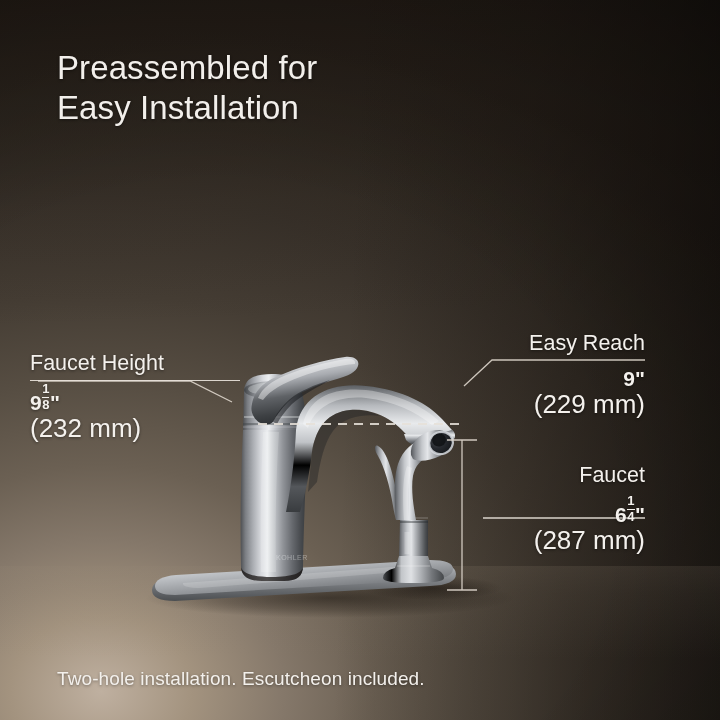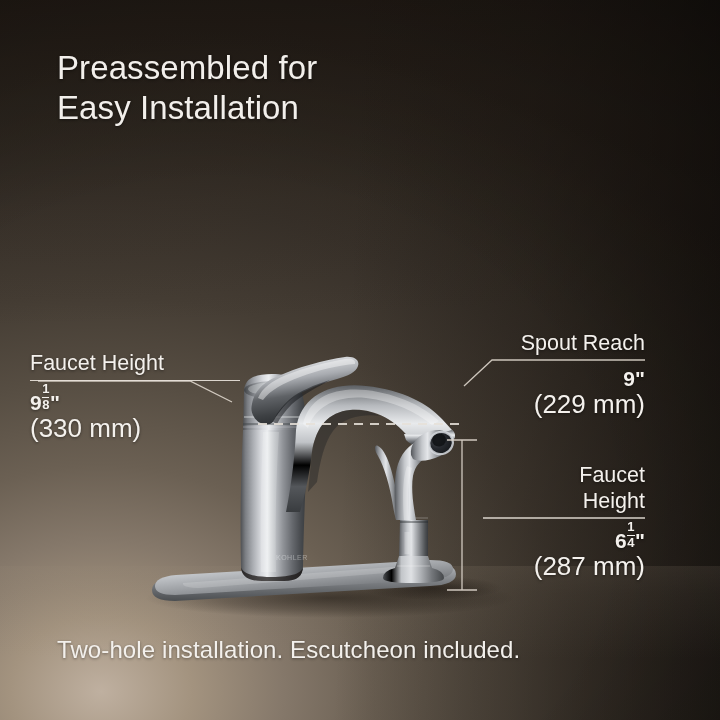--- a/index.html
+++ b/index.html
@@ -70,23 +70,23 @@
     color: #f2efeb;
     font-size: 33px;
     font-weight: 400;
     line-height: 40px;
     letter-spacing: 0.1px;
     white-space: pre-line;
     text-shadow: 0 1px 3px rgba(0,0,0,0.45);
   }
   .caption {
     position: absolute;
-    left: 57px; top: 636px;
+    left: 57px; top: 668px;
     color: #f3f0ec;
-    font-size: 24px;
+    font-size: 19px;
     font-weight: 400;
     letter-spacing: 0.1px;
     text-shadow: 0 1px 3px rgba(0,0,0,0.40);
   }
 
   .callout { position: absolute; color: #f4f1ed; }
   .callout .cl-title {
     font-size: 21.5px; font-weight: 400; line-height: 26px;
     text-shadow: 0 1px 3px rgba(0,0,0,0.45);
   }
@@ -388,33 +388,32 @@
     <path d="M483,518 L645,518" stroke="#e8e2da" stroke-width="1.3" fill="none" opacity="0.92"></path>
   </svg>
 
   <div class="title">Preassembled for
 Easy Installation</div>
 
   <div class="callout align-left" style="left:30px; top:350px; width:210px;">
     <div class="cl-title">Faucet Height</div>
     <div class="cl-rule"></div>
     <div class="cl-val"><span>9</span><span class="frac"><span class="num">1</span><span class="den">8</span></span><span>"</span></div>
-    <div class="cl-mm">(330 mm)</div>
+    <div class="cl-mm">(232 mm)</div>
   </div>
 
   <div class="callout align-right" style="left:435px; top:330px; width:210px;">
-    <div class="cl-title">Spout Reach</div>
+    <div class="cl-title">Easy Reach</div>
     <div class="cl-rule" style="visibility:hidden"></div>
     <div class="cl-val"><span>9</span><span>"</span></div>
     <div class="cl-mm">(229 mm)</div>
   </div>
 
   <div class="callout align-right" style="left:435px; top:462px; width:210px;">
     <div class="cl-title">Faucet</div>
-    <div class="cl-title">Height</div>
     <div class="cl-rule" style="visibility:hidden"></div>
     <div class="cl-val"><span>6</span><span class="frac"><span class="num">1</span><span class="den">4</span></span><span>"</span></div>
     <div class="cl-mm">(287 mm)</div>
   </div>
 
   <div class="caption">Two-hole installation. Escutcheon included.</div>
 
 </div>
 
 </body></html>

